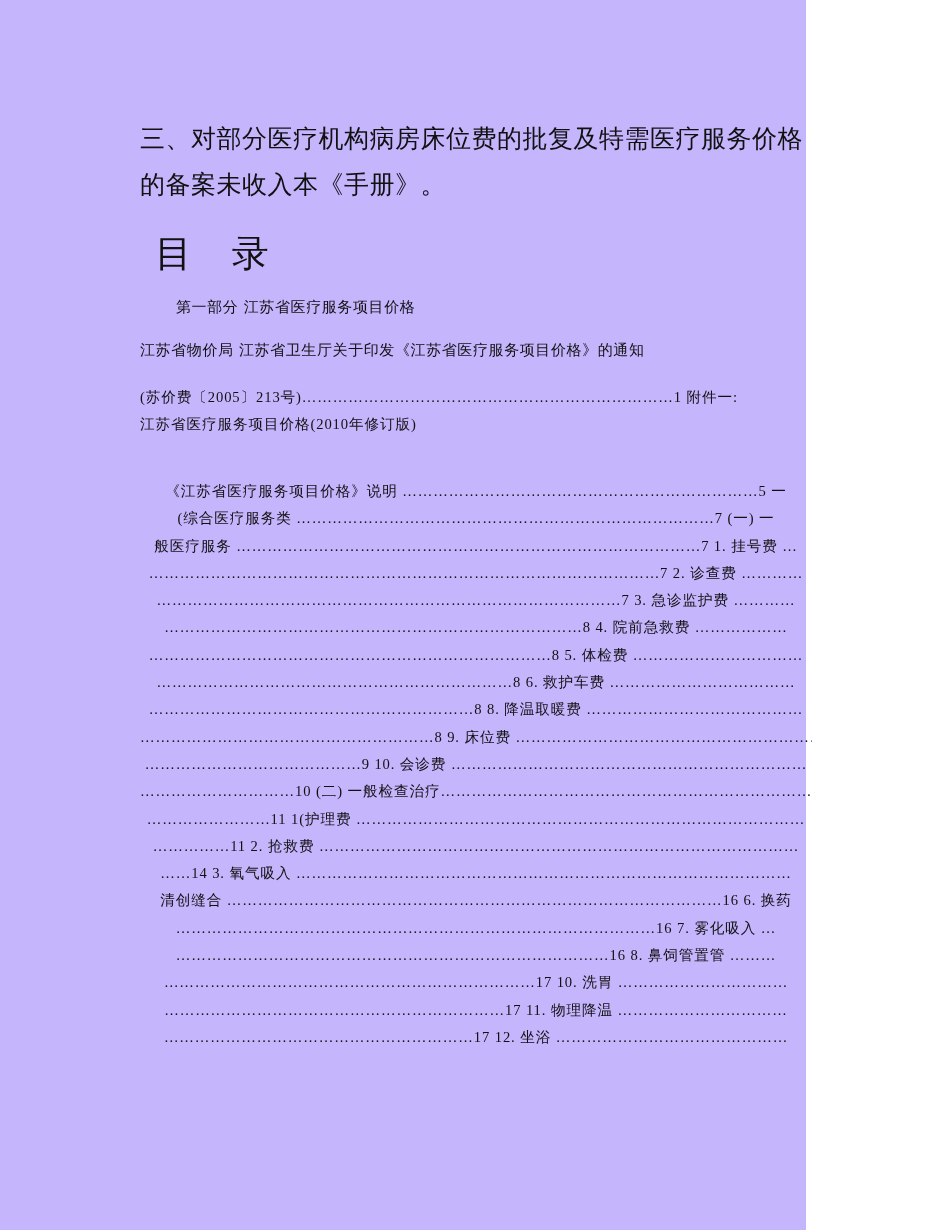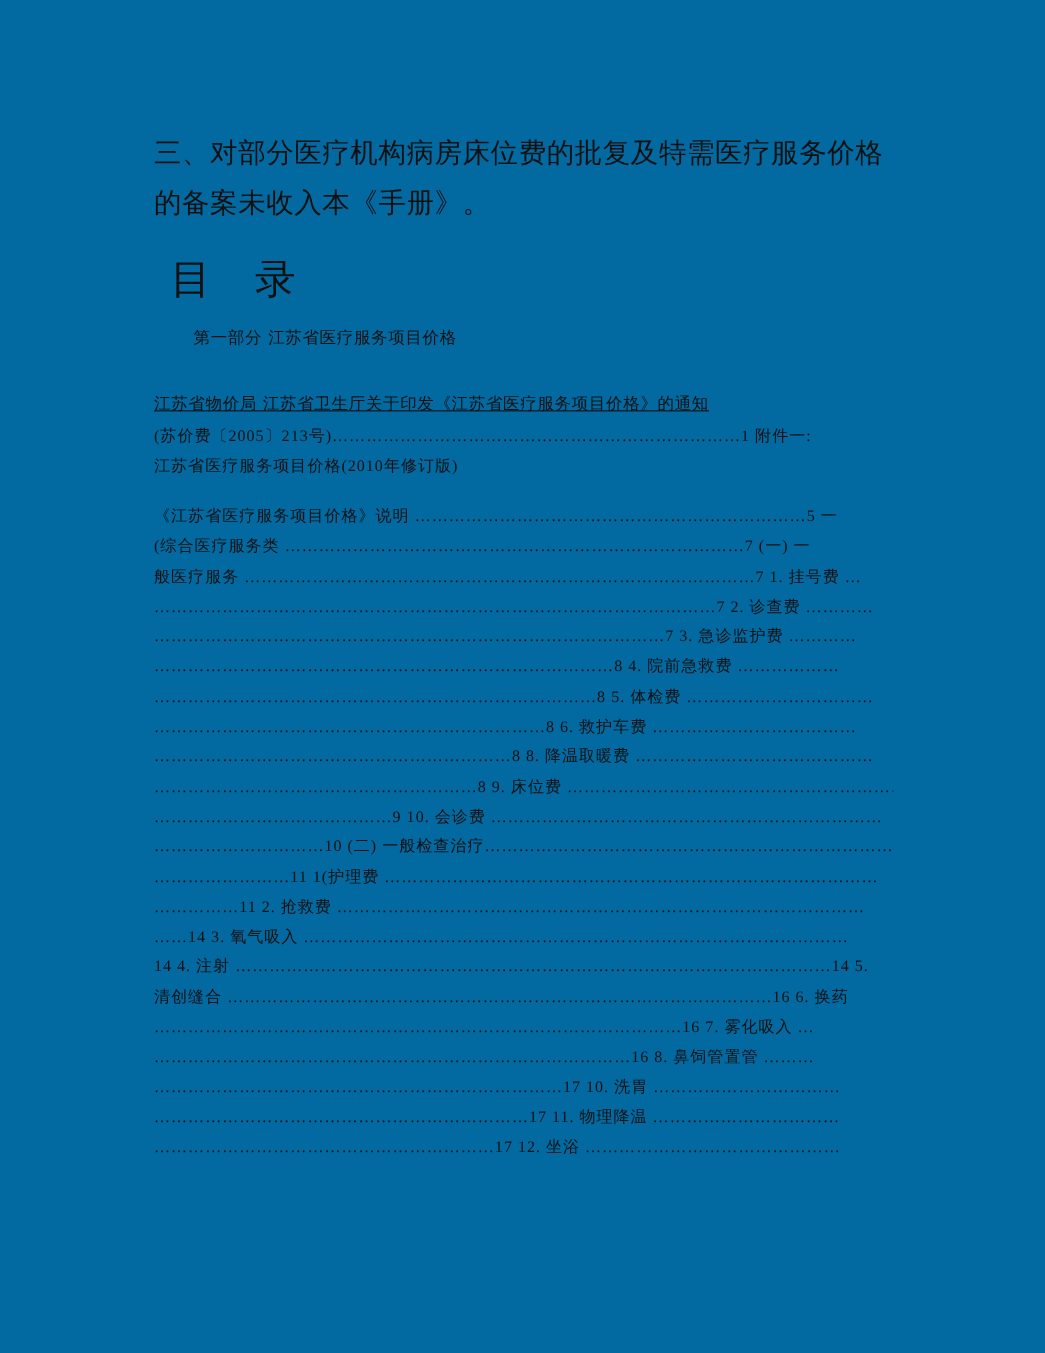--- a/index.html
+++ b/index.html
@@ -11,22 +11,22 @@
     width: 950px;
     height: 1230px;
     position: relative;
     overflow: hidden;
     font-family: "DejaVu Sans", "Liberation Sans", sans-serif;
     color: #111111;
   }
   .page {
     position: absolute;
     left: 0; top: 0;
-    width: 950px; height: 1230px;
-    background: #0369a1;
+    width: 806px; height: 1230px;
+    background: #c4b5fd;
   }
   .intro {
     position: absolute;
     left: 140px;
     top: 116px;
     width: 680px;
     font-size: 25px;
     line-height: 46px;
     letter-spacing: 0.5px;
     margin: 0;
@@ -69,44 +69,43 @@
 <body>
 
 <div class="page">
 
   <p class="intro">三、对部分医疗机构病房床位费的批复及特需医疗服务价格的备案未收入本《手册》。</p>
 
   <h1 class="toc-title">目 录</h1>
 
   <p class="line" style="top:298px;margin-left:36px;">第一部分 江苏省医疗服务项目价格</p>
 
-  <p class="line" style="top:358px;text-decoration:underline;">江苏省物价局 江苏省卫生厅关于印发《江苏省医疗服务项目价格》的通知</p>
+  <p class="line" style="top:341px;">江苏省物价局 江苏省卫生厅关于印发《江苏省医疗服务项目价格》的通知</p>
 
   <div class="toc-block" style="top:384px;">
     <div class="toc-row">(苏价费〔2005〕213号)………………………………………………………………1 附件一:</div>
     <div class="toc-row">江苏省医疗服务项目价格(2010年修订版)</div>
   </div>
 
-  <div class="toc-block" style="top:457px;">
+  <div class="toc-block" style="top:478px;text-align:center;">
     <div class="toc-row">《江苏省医疗服务项目价格》说明 ……………………………………………………………5 一</div>
     <div class="toc-row">(综合医疗服务类 ………………………………………………………………………7 (一) 一</div>
     <div class="toc-row">般医疗服务 ………………………………………………………………………………7 1. 挂号费 …</div>
     <div class="toc-row">………………………………………………………………………………………7 2. 诊查费 …………</div>
     <div class="toc-row">………………………………………………………………………………7 3. 急诊监护费 …………</div>
     <div class="toc-row">………………………………………………………………………8 4. 院前急救费 ………………</div>
     <div class="toc-row">……………………………………………………………………8 5. 体检费 ……………………………</div>
     <div class="toc-row">……………………………………………………………8 6. 救护车费 ………………………………</div>
     <div class="toc-row">………………………………………………………8 8. 降温取暖费 ……………………………………</div>
     <div class="toc-row">…………………………………………………8 9. 床位费 ……………………………………………………</div>
     <div class="toc-row">……………………………………9 10. 会诊费 ……………………………………………………………</div>
     <div class="toc-row">…………………………10 (二) 一般检查治疗………………………………………………………………</div>
     <div class="toc-row">……………………11 1(护理费 ……………………………………………………………………………</div>
     <div class="toc-row">……………11 2. 抢救费 …………………………………………………………………………………</div>
     <div class="toc-row">……14 3. 氧气吸入 ……………………………………………………………………………………</div>
-    <div class="toc-row">14 4. 注射 ……………………………………………………………………………………………14 5.</div>
     <div class="toc-row">清创缝合 ……………………………………………………………………………………16 6. 换药</div>
     <div class="toc-row">…………………………………………………………………………………16 7. 雾化吸入 …</div>
     <div class="toc-row">…………………………………………………………………………16 8. 鼻饲管置管 ………</div>
     <div class="toc-row">………………………………………………………………17 10. 洗胃 ……………………………</div>
     <div class="toc-row">…………………………………………………………17 11. 物理降温 ……………………………</div>
     <div class="toc-row">……………………………………………………17 12. 坐浴 ………………………………………</div>
   </div>
 
 </div>
 

